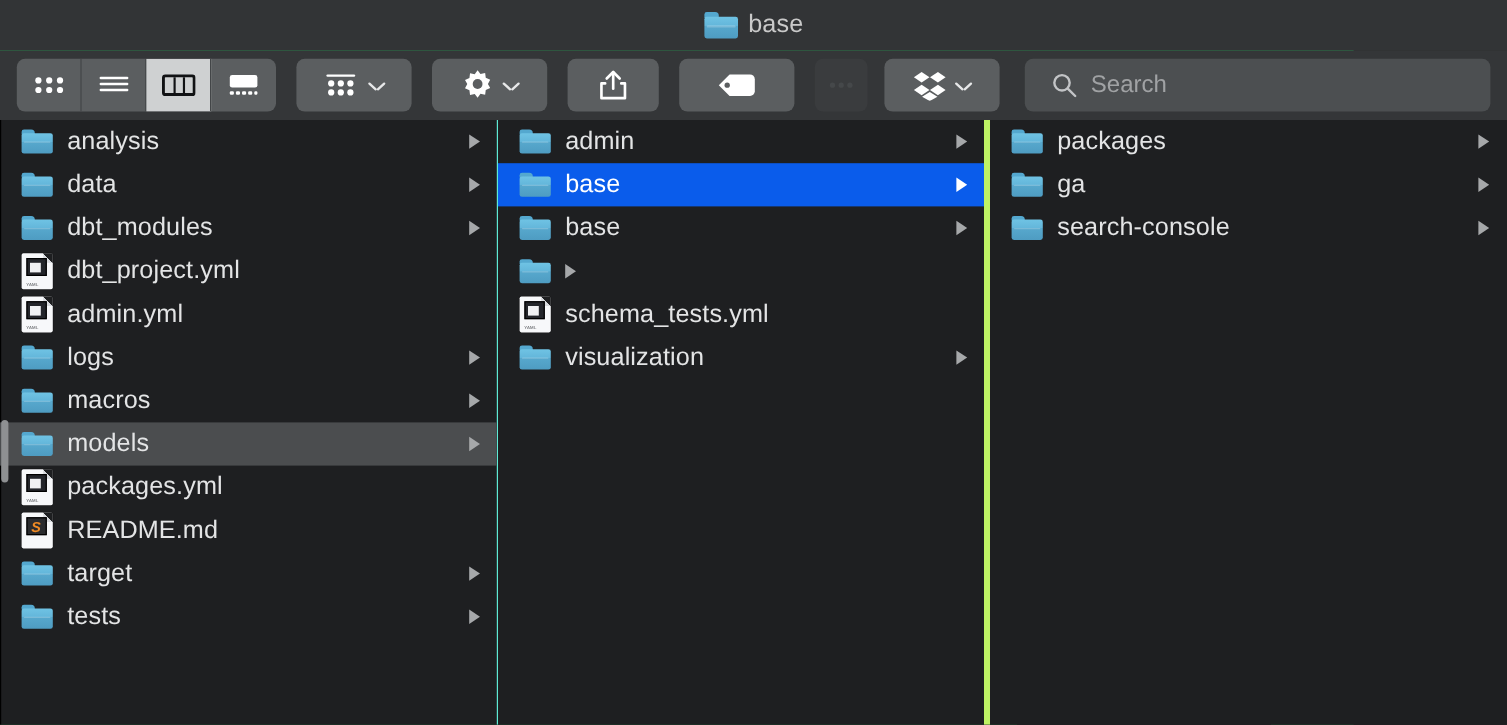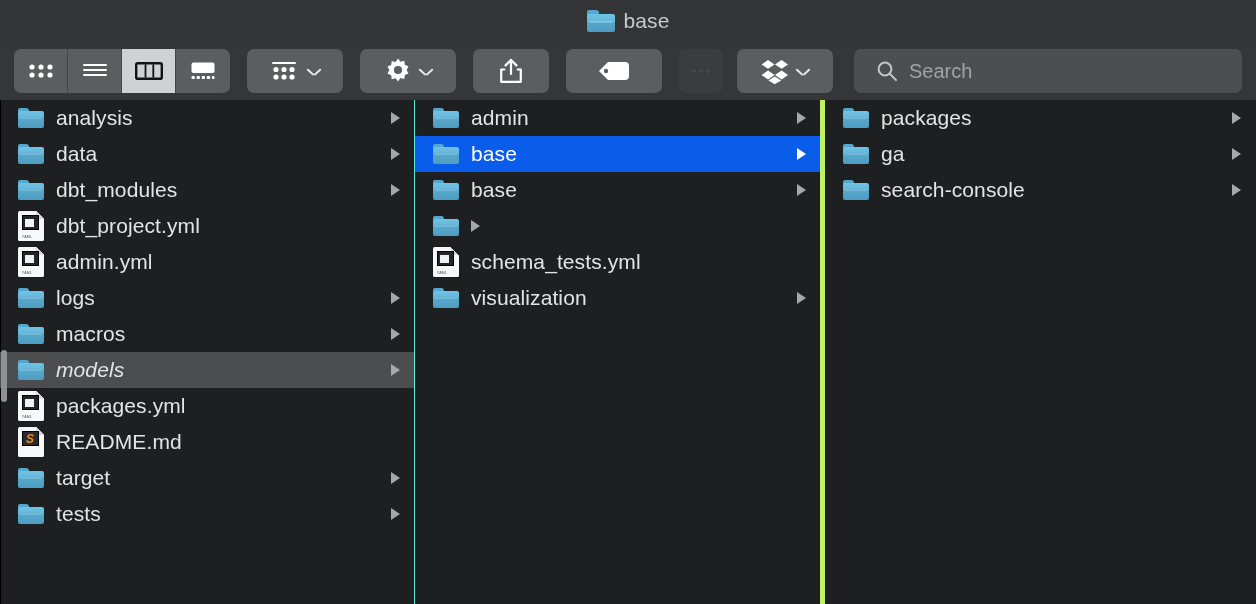--- a/index.html
+++ b/index.html
@@ -94,21 +94,21 @@
   .pane { position: relative; height: 504px; background: #1e1f21; overflow: hidden; }
   .pane.c1 { width: 415px; border-right: 1px solid #5eead4; }
   .pane.c2 { width: 410px; border-right: 5px solid #bef264; }
   .pane.c3 { width: 430px; }
 
   .row {
     display: flex; align-items: center; height: 36px;
     padding: 0 10px 0 18px; gap: 12px; position: relative;
   }
   .row.selected-active { background: #0a5ceb; }
-  .row.selected-inactive { background: #4b4d4f; font-style: italic; }
+  .row.selected-inactive { background: #4b4d4f; }
   .row .name {
     font-size: 21px; color: #e3e4e5; white-space: nowrap;
     flex: 1; letter-spacing: .1px;
   }
   .row.selected-active .name { color: #ffffff; }
 
   .arrow {
     width: 0; height: 0; flex: none;
     border-left: 9px solid #a6a8aa;
     border-top: 6.5px solid transparent;

